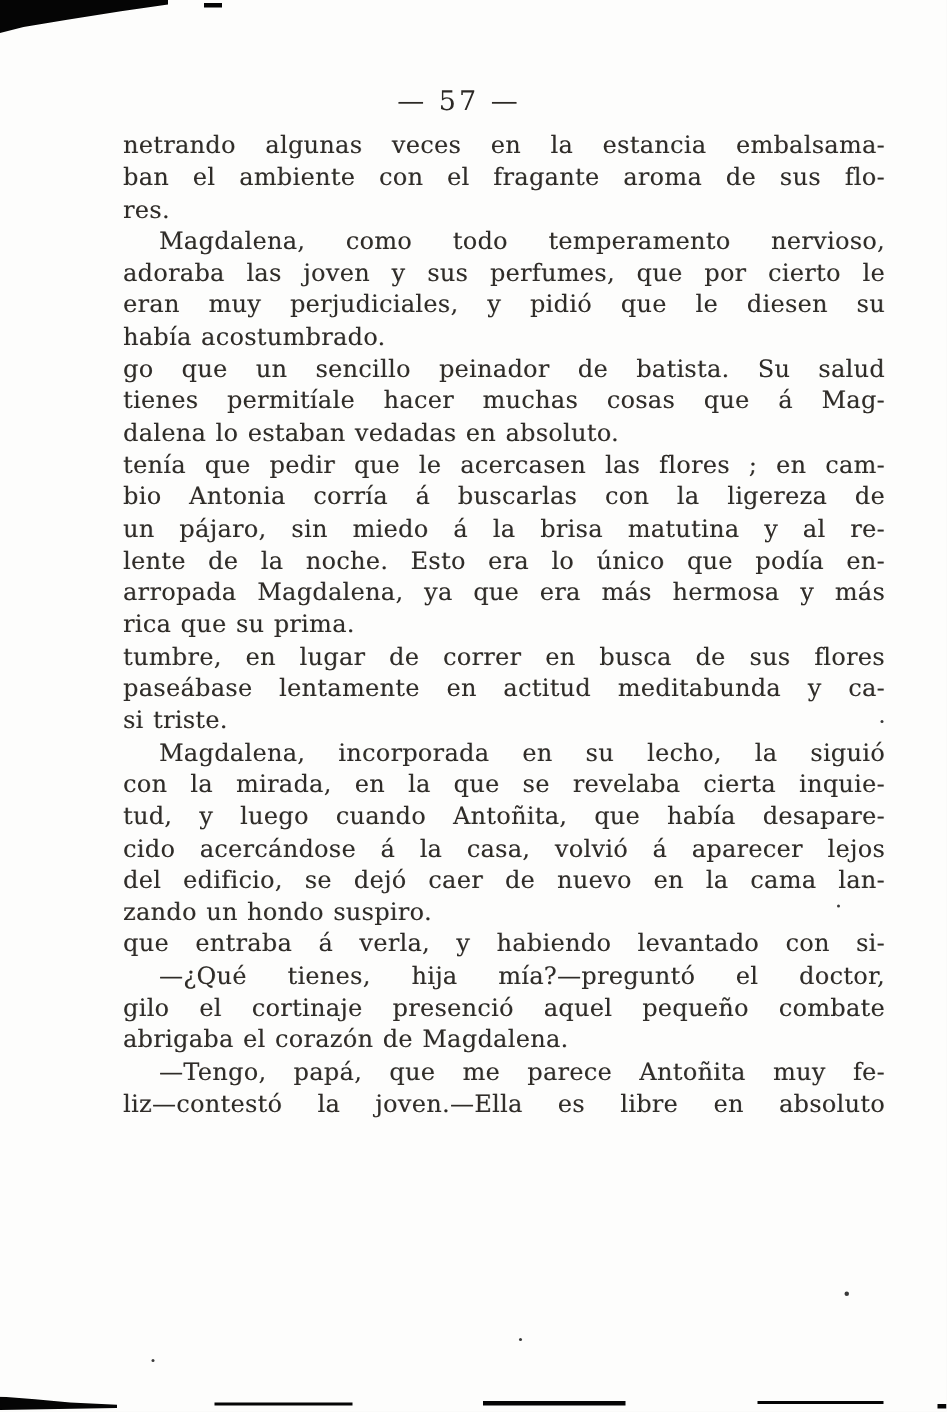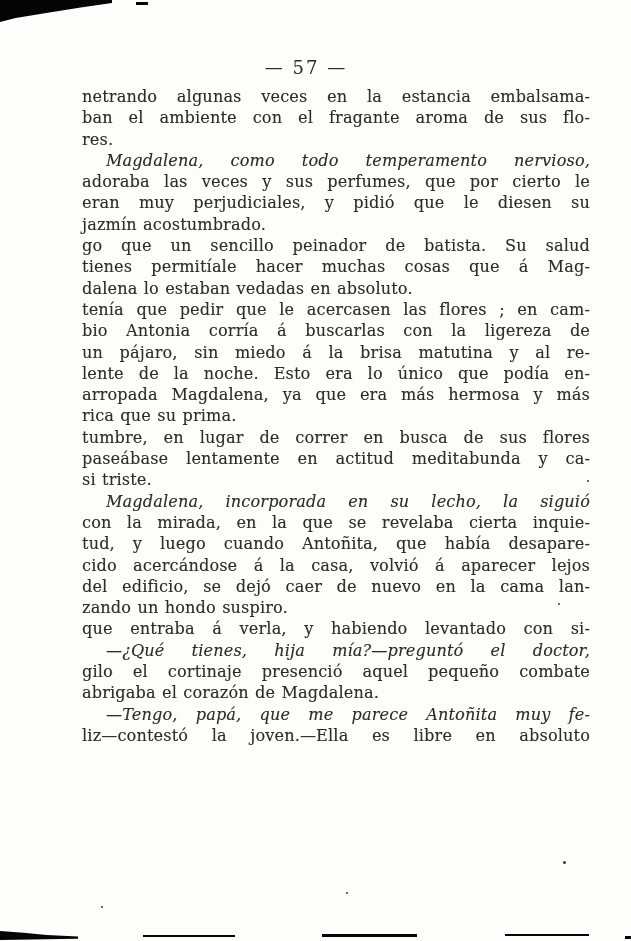--- a/index.html
+++ b/index.html
@@ -40,21 +40,21 @@
     height: 21.3px;
     letter-spacing: 0.2px;
     word-spacing: 1px;
     white-space: normal;
     text-shadow: 0.3px 0.3px 0 rgba(47,44,40,0.35);
   }
   .line.j {
     text-align: justify;
     text-align-last: justify;
   }
-  .line.ind { padding-left: 24px; font-style: italic; }
+  .line.ind { padding-left: 24px; }
 
   
   .artifact { position: absolute; background: #050505; }
   .blot-top-left {
     left: 0; top: 0; width: 112px; height: 22px;
     clip-path: polygon(0 0, 100% 0, 100% 14%, 72% 34%, 40% 60%, 14% 82%, 0 100%);
   }
   .dash-top { left: 136px; top: 2px; width: 12px; height: 3px; }
   .blot-bottom-left {
     left: 0; top: 931px; width: 78px; height: 9px;
@@ -79,23 +79,23 @@
   <div class="artifact blot-top-left"></div>
   <div class="artifact dash-top"></div>
 
   <div class="page-header">— 57 —</div>
 
   <div class="text-block">
       <div class="line j">netrando algunas veces en la estancia embalsama-</div>
       <div class="line j">ban el ambiente con el fragante aroma de sus flo-</div>
       <div class="line">res.</div>
       <div class="line j ind">Magdalena, como todo temperamento nervioso,</div>
-      <div class="line j">adoraba las veces y sus perfumes, que por cierto le</div>
+      <div class="line j">adoraba las joven y sus perfumes, que por cierto le</div>
       <div class="line j">eran muy perjudiciales, y pidió que le diesen su</div>
-      <div class="line">jazmín acostumbrado.</div>
+      <div class="line">había acostumbrado.</div>
       <div class="line j">go que un sencillo peinador de batista. Su salud</div>
       <div class="line j">tienes permitíale hacer muchas cosas que á Mag-</div>
       <div class="line">dalena lo estaban vedadas en absoluto.</div>
       <div class="line j">tenía que pedir que le acercasen las flores ; en cam-</div>
       <div class="line j">bio Antonia corría á buscarlas con la ligereza de</div>
       <div class="line j">un pájaro, sin miedo á la brisa matutina y al re-</div>
       <div class="line j">lente de la noche. Esto era lo único que podía en-</div>
       <div class="line j">arropada Magdalena, ya que era más hermosa y más</div>
       <div class="line">rica que su prima.</div>
       <div class="line j">tumbre, en lugar de correr en busca de sus flores</div>

